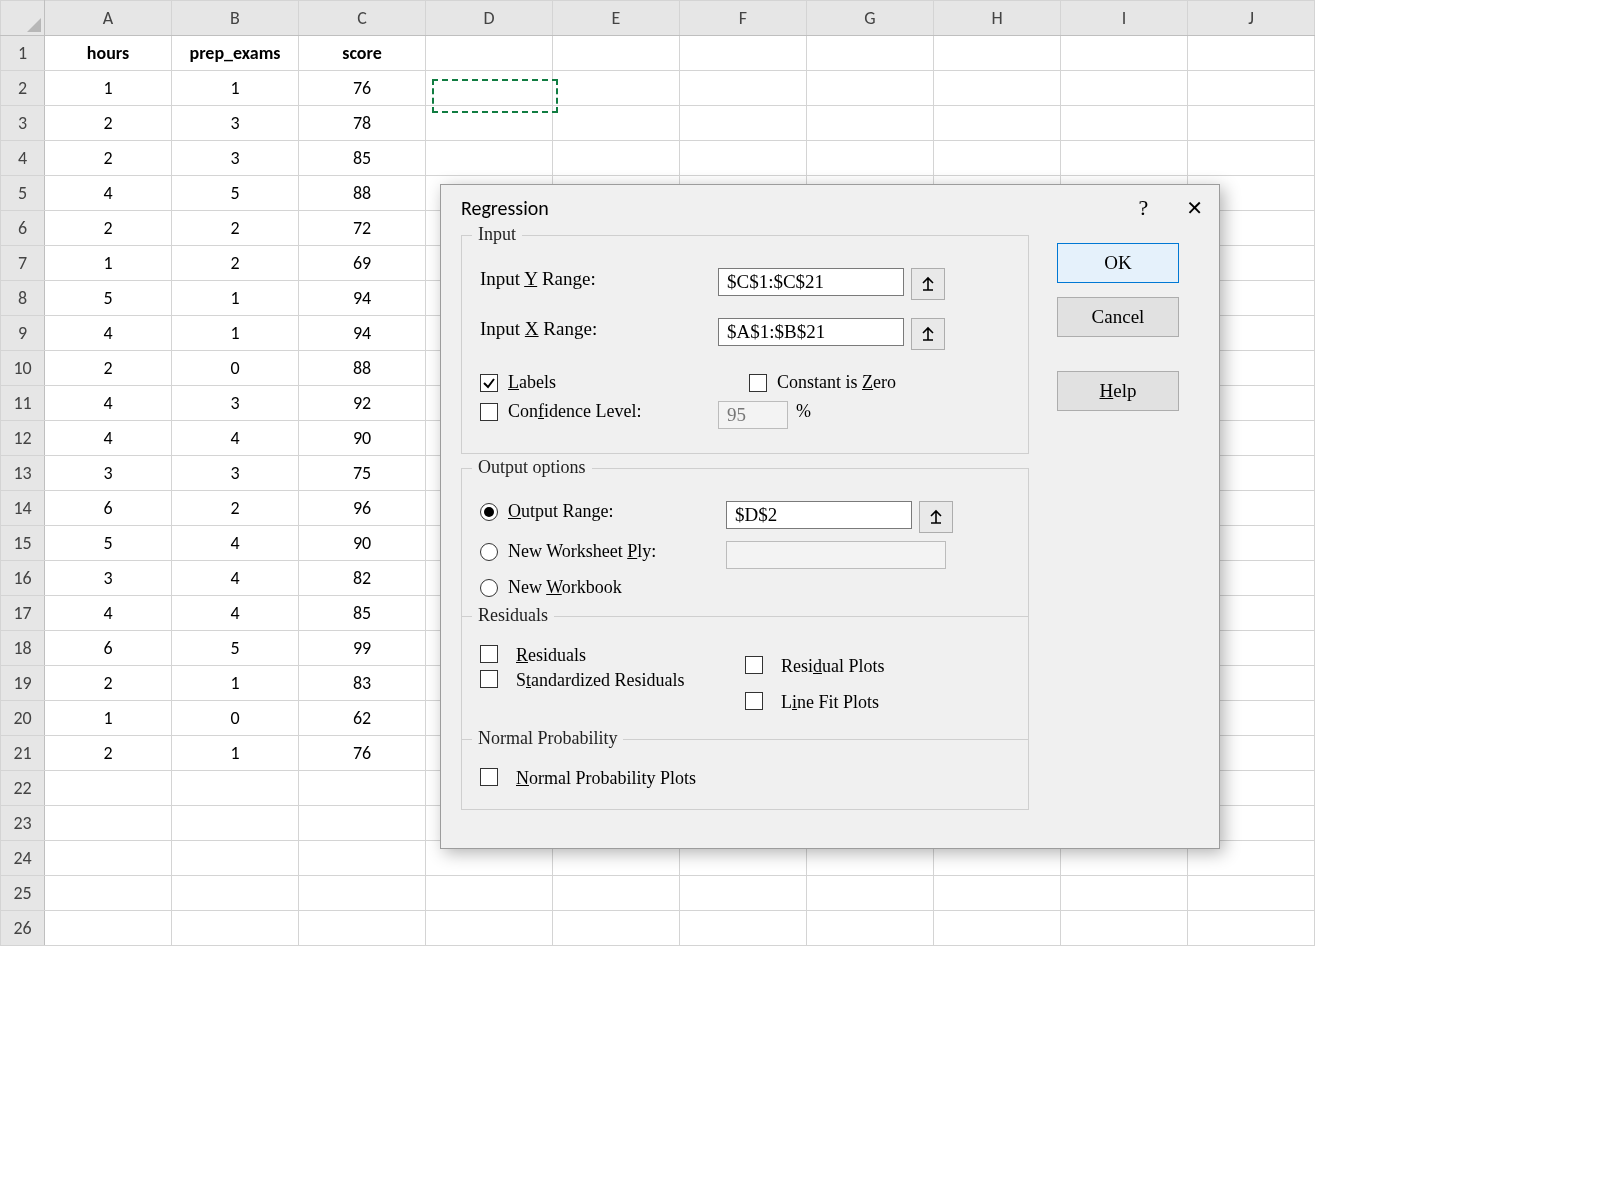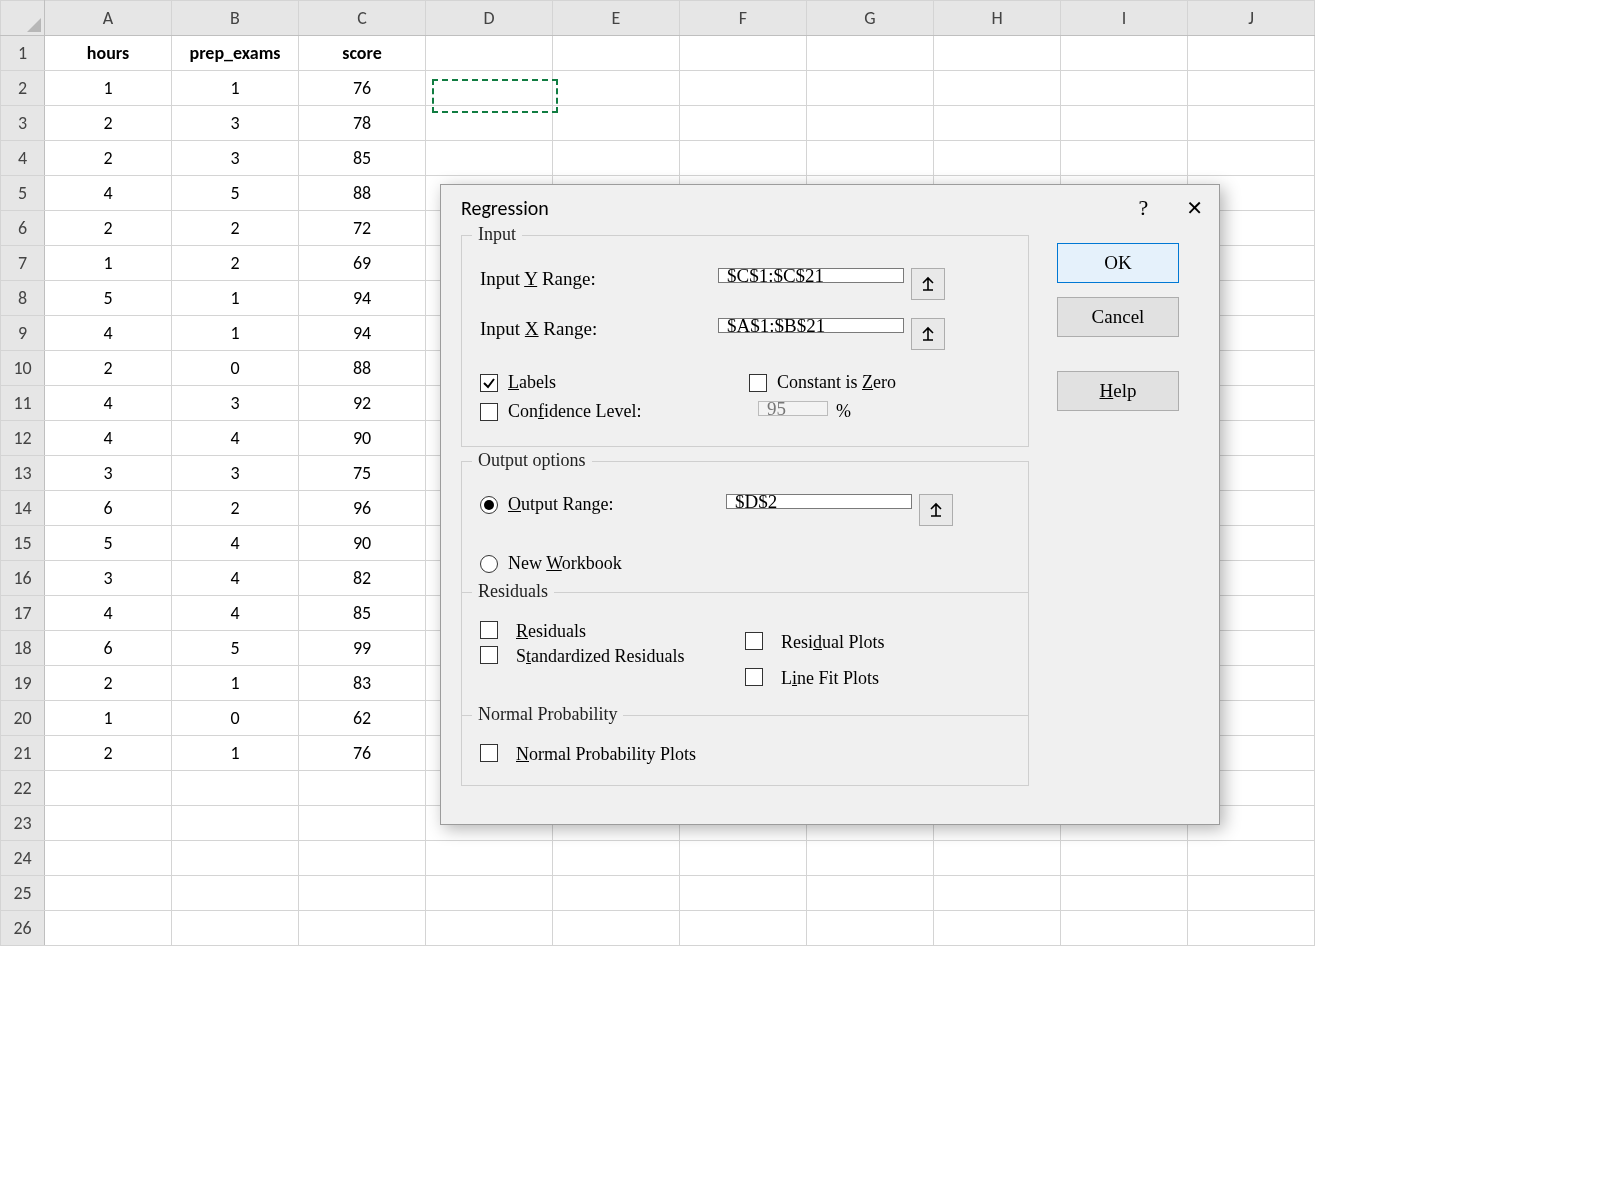--- a/index.html
+++ b/index.html
@@ -99,21 +99,21 @@
       background: #f0f0f0;
       padding: 0 6px;
       font-size: 18px;
       color: #222;
     }
     .row { display:flex; align-items:flex-start; margin: 8px 0; gap: 8px;}
     .lbl { font-size: 19px; min-width: 200px; color:#000;}
     .uline { text-decoration: underline; }
     .txt {
       font-size: 19px;
-      height: 15px;
+      height: 28px;
       padding: 2px 8px;
       width: 186px;
       border: 1px solid #7a7a7a;
       background: #fff;
       font-family: inherit;
     }
     .txt[disabled] { background:#f3f3f3; color:#777; border-color:#bcbcbc;}
     .collapse-btn {
       width: 34px; height: 32px;
       border: 1px solid #adadad;
@@ -559,21 +559,21 @@
             <span>Constant is <span class="uline">Z</span>ero</span>
           </div>
         </div>
         <div class="row">
           <div style="display:flex;align-items:center; min-width:230px">
             <span class="chk">
               
             </span>
             <span>Con<span class="uline">f</span>idence Level:</span>
           </div>
-          <input class="txt" style="width: 70px; margin-left: 40px;" disabled="" value="95">
+          <input class="txt" style="width: 70px;" disabled="" value="95">
           <span>%</span>
         </div>
       </div>
 
       <div class="grp">
         <div class="grp-legend">Output options</div>
         <div class="row">
           <div style="display:flex;align-items:center; min-width:238px">
             <span class="rad checked">
                 <span class="dot"></span>
@@ -581,21 +581,28 @@
             <span><span class="uline">O</span>utput Range:</span>
           </div>
           <input class="txt" value="$D$2" style="">
           <span class="collapse-btn">
             <svg width="16" height="16" viewBox="0 0 16 16">
                 <path d="M8 2 L8 14 M3 7 L8 2 L13 7 M3 14 L13 14" stroke="#000" stroke-width="1.6" fill="none"></path>
               </svg>
           </span>
         </div>
         <div class="row">
-          <div style="display:flex;align-items:center;margin-top:19px;">
+          <div style="display:flex;align-items:center; min-width:238px">
+            <span class="rad"></span>
+            <span>New Worksheet <span class="uline">P</span>ly:</span>
+          </div>
+          <input class="txt" style="width: 220px;" disabled="">
+        </div>
+        <div class="row">
+          <div style="display:flex;align-items:center;">
             <span class="rad"></span>
             <span>New <span class="uline">W</span>orkbook</span>
           </div>
         </div>
 
         <div style="position:relative; margin:18px -18px 0 -18px; border-top:1px solid #cfcfcf; padding:24px 18px 4px 18px;">
           <div class="grp-legend" style="top:-12px">Residuals</div>
           <div class="two-col">
             <div>
               <div class="row" style="margin:4px 0">

